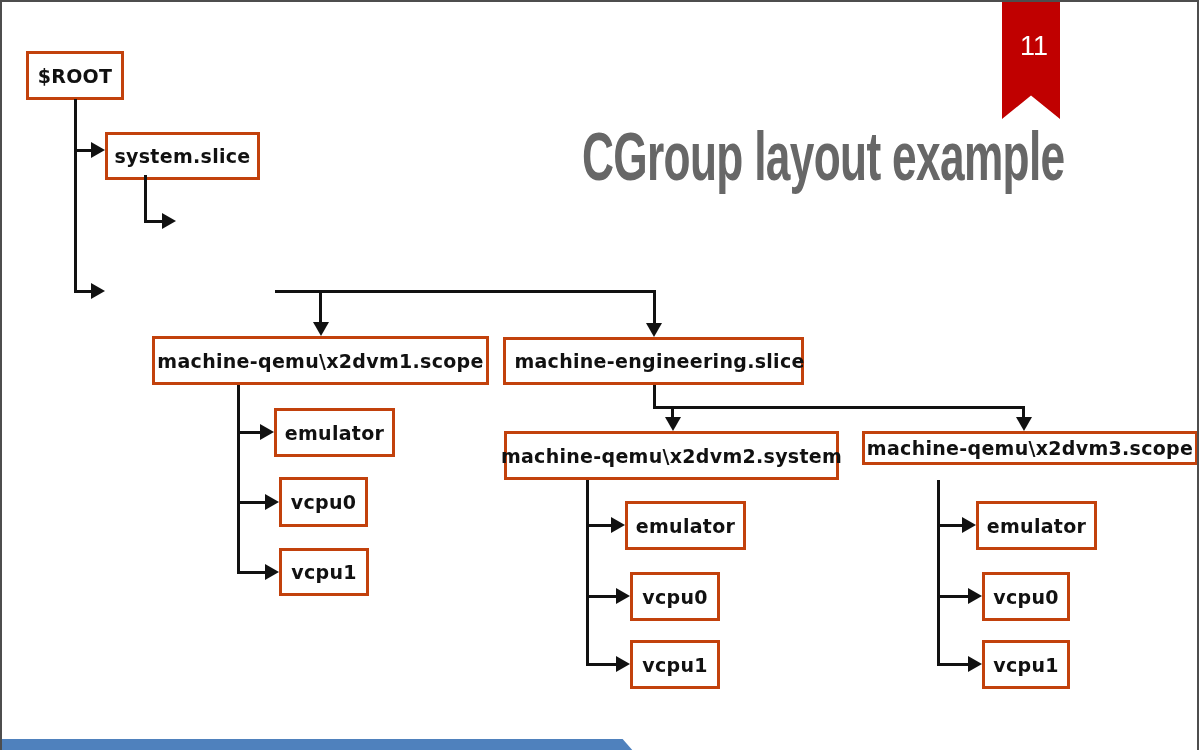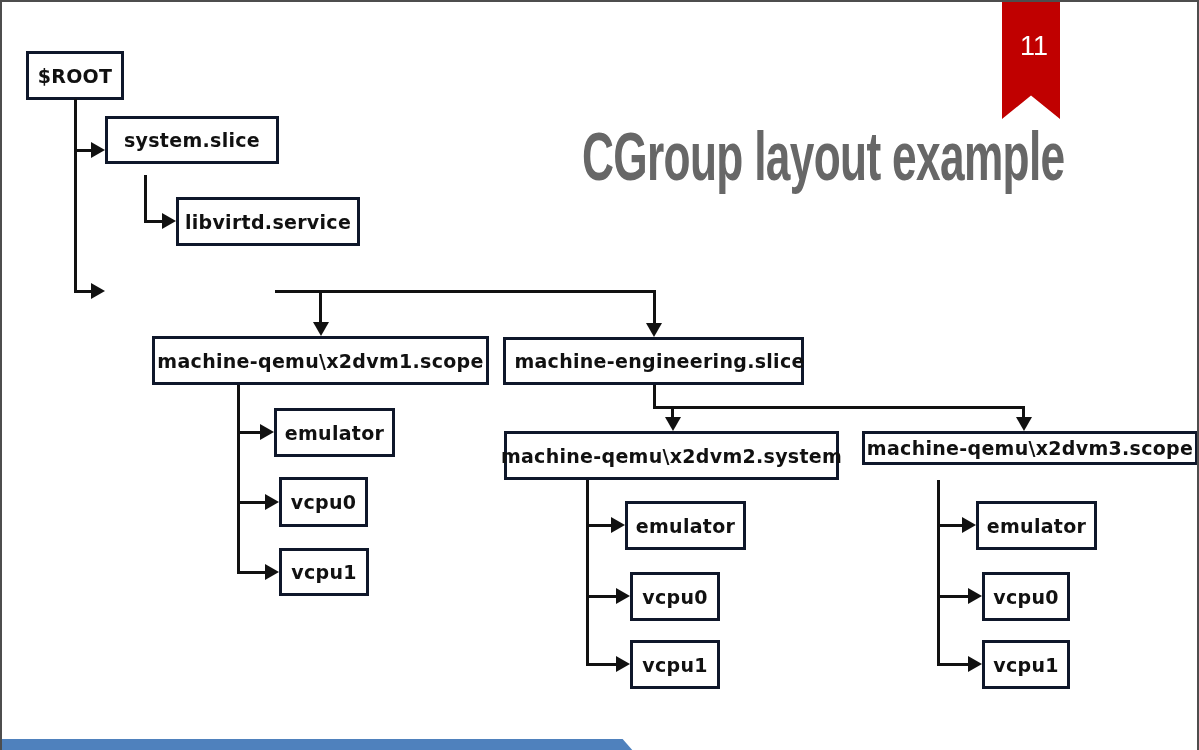--- a/index.html
+++ b/index.html
@@ -59,21 +59,21 @@
     width: 632px;
     height: 13px;
     background: #4f81bd;
     clip-path: polygon(0 0, 98.2% 0, 100% 100%, 0 100%);
   }
   
   .node {
     position: absolute;
     box-sizing: border-box;
     background: #ffffff;
-    border: 3px solid #0f172a;
+    border: 3px solid #c2410c;
     display: flex;
     align-items: center;
     justify-content: center;
     font-weight: bold;
     font-size: 19px;
     color: #111111;
     letter-spacing: 0.3px;
     white-space: nowrap;
   }
   
@@ -95,22 +95,21 @@
 <body>
 
 <div class="slide">
 
   <div class="title">CGroup layout example</div>
   <div class="ribbon">
     <span class="pagenum">11</span>
   </div>
 
   <div class="node" style="left:24px;  top:49px;  width:98px;  height:49px;">$ROOT</div>
-  <div class="node" style="left:103px; top:114px; width:174px; height:48px;">system.slice</div>
-  <div class="node" style="left:174px; top:195px; width:184px; height:49px;">libvirtd.service</div>
+  <div class="node" style="left:103px; top:130px; width:155px; height:48px;">system.slice</div>
   <div class="node" style="left:150px; top:334px; width:337px; height:49px;">machine-qemu\x2dvm1.scope</div>
   <div class="node" style="left:501px; top:335px; width:301px; height:48px;padding-left:12px;">machine-engineering.slice</div>
   <div class="node" style="left:502px; top:429px; width:335px; height:49px;">machine-qemu\x2dvm2.system</div>
   <div class="node" style="left:852px; top:429px; width:336px; height:34px;margin-left:8px;">machine-qemu\x2dvm3.scope</div>
 
   <div class="node" style="left:272px; top:406px; width:121px; height:49px;">emulator</div>
   <div class="node" style="left:277px; top:475px; width:89px;  height:50px;">vcpu0</div>
   <div class="node" style="left:277px; top:546px; width:90px;  height:48px;">vcpu1</div>
 
   <div class="node" style="left:623px; top:499px; width:121px; height:49px;">emulator</div>

